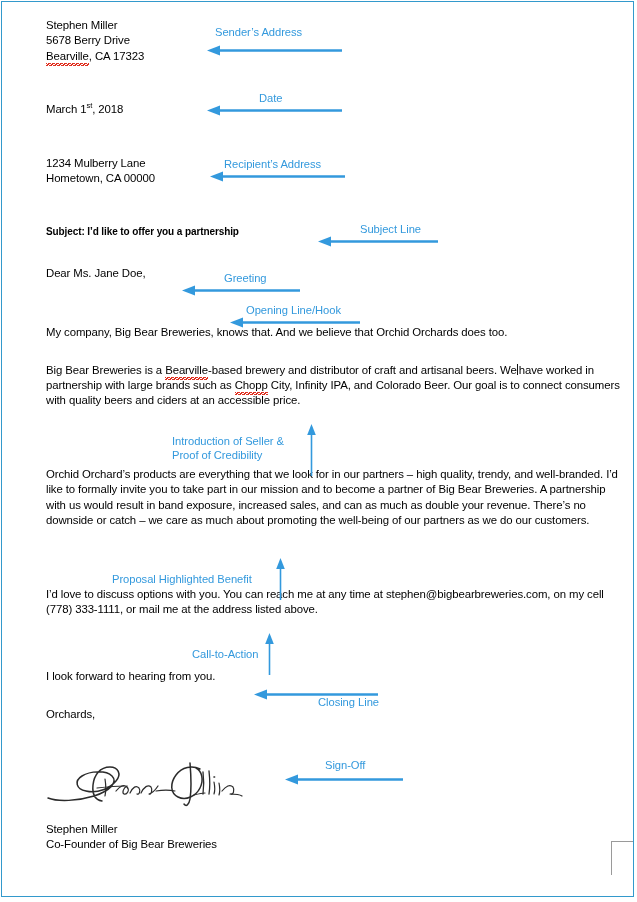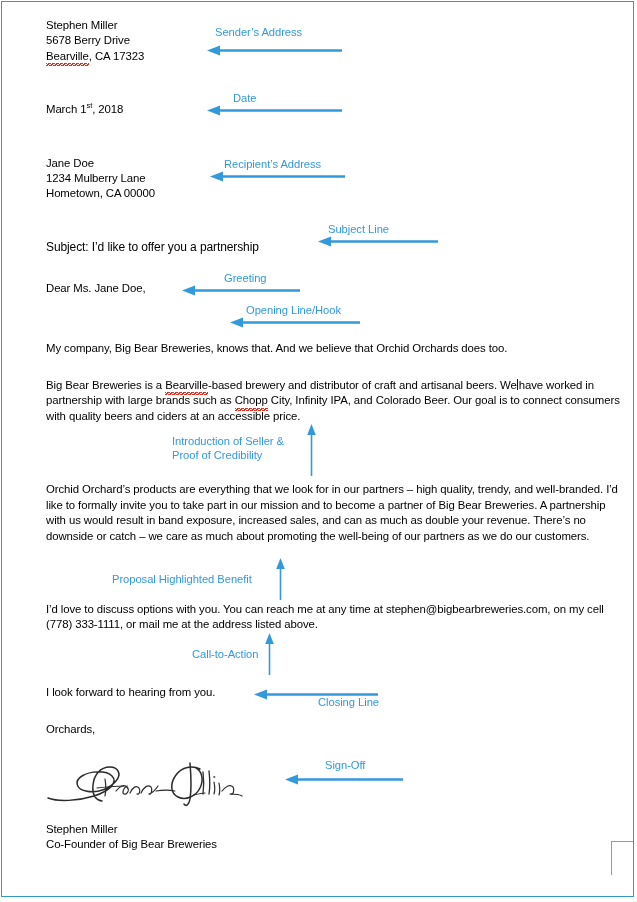--- a/index.html
+++ b/index.html
@@ -64,22 +64,22 @@
   .gap-greet { height: 26px; }
   .gap-hook  { height: 22px; }
   .gap-p1    { height: 22px; }
   .gap-p2    { height: 22px; }
   .gap-p3    { height: 58px; }
   .gap-p4    { height: 58px; }
   .gap-close { height: 52px; }
   .gap-sincere { height: 22px; }
 
   .subject {
-    font-weight: normal;
-    font-size: 12px;
+    font-weight: bold;
+    font-size: 10px;
   }
   sup {
     font-size: 7.6px;
     vertical-align: super;
     line-height: 0;
   }
 
   
   .sp {
     position: relative;
@@ -169,21 +169,20 @@
 
     <div class="gap-date"></div>
 
     <div class="blk">
       <p><span>March 1</span><sup>st</sup><span>, 2018</span></p>
     </div>
 
     <div class="gap-rcpt"></div>
 
     <div class="blk addr">
-      <p>Jane Doe</p>
       <p>1234 Mulberry Lane</p>
       <p>Hometown, CA 00000</p>
     </div>
 
     <div class="gap-subj"></div>
 
     <div class="blk">
       <p class="subject">Subject: I’d like to offer you a partnership</p>
     </div>
 
@@ -267,37 +266,37 @@
   </div>
 
   <div class="anno" style="left:215px; top:25px;">Sender’s Address</div>
   <div class="arrow-h" style="left:207px; top:42px; width:135px;">
     <svg width="135" height="11" viewBox="0 0 135 11" aria-hidden="true">
       <line x1="12" y1="5.5" x2="135" y2="5.5" stroke="#3399dd" stroke-width="2.6"></line>
       <polygon points="0,5.5 13,0.5 13,10.5" fill="#3399dd"></polygon>
     </svg>
   </div>
 
-  <div class="anno" style="left:233px; top:91px;">Date</div>
+  <div class="anno" style="left:259px; top:91px;">Date</div>
   <div class="arrow-h" style="left:207px; top:102px; width:135px;">
     <svg width="135" height="11" viewBox="0 0 135 11" aria-hidden="true">
       <line x1="12" y1="5.5" x2="135" y2="5.5" stroke="#3399dd" stroke-width="2.6"></line>
       <polygon points="0,5.5 13,0.5 13,10.5" fill="#3399dd"></polygon>
     </svg>
   </div>
 
   <div class="anno" style="left:224px; top:157px;">Recipient’s Address</div>
   <div class="arrow-h" style="left:210px; top:168px; width:135px;">
     <svg width="135" height="11" viewBox="0 0 135 11" aria-hidden="true">
       <line x1="12" y1="5.5" x2="135" y2="5.5" stroke="#3399dd" stroke-width="2.6"></line>
       <polygon points="0,5.5 13,0.5 13,10.5" fill="#3399dd"></polygon>
     </svg>
   </div>
 
-  <div class="anno" style="left:328px; top:222px;">Subject Line</div>
+  <div class="anno" style="left:360px; top:222px;">Subject Line</div>
   <div class="arrow-h" style="left:318px; top:233px; width:120px;">
     <svg width="120" height="11" viewBox="0 0 120 11" aria-hidden="true">
       <line x1="12" y1="5.5" x2="120" y2="5.5" stroke="#3399dd" stroke-width="2.6"></line>
       <polygon points="0,5.5 13,0.5 13,10.5" fill="#3399dd"></polygon>
     </svg>
   </div>
 
   <div class="anno" style="left:224px; top:271px;text-align:right;">Greeting</div>
   <div class="arrow-h" style="left:182px; top:282px; width:118px;">
     <svg width="118" height="11" viewBox="0 0 118 11" aria-hidden="true">

